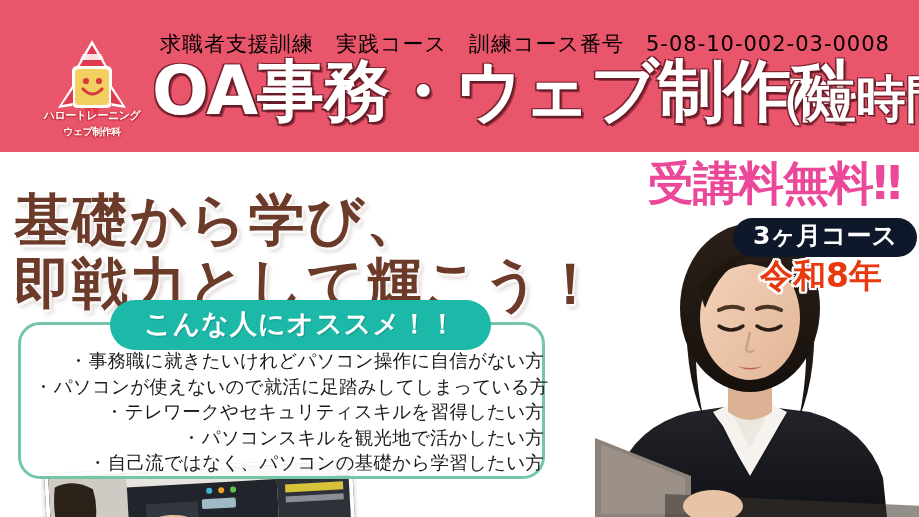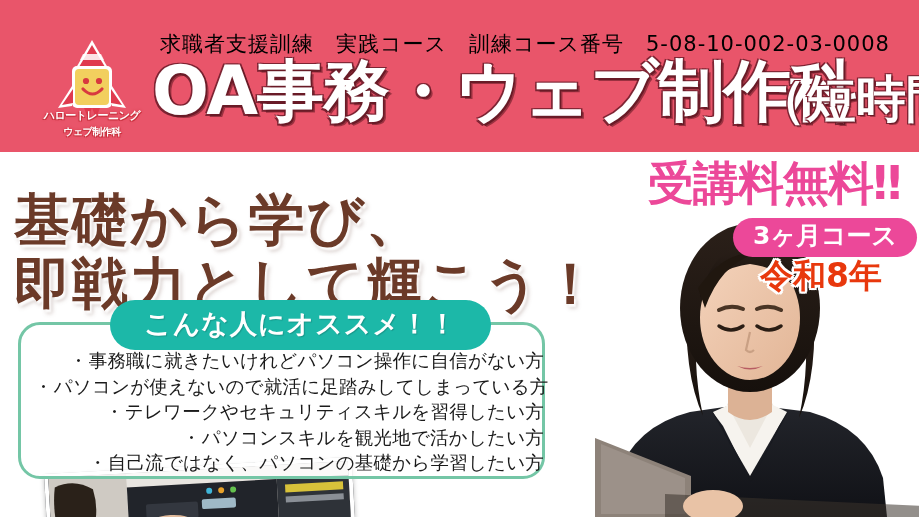--- a/index.html
+++ b/index.html
@@ -103,21 +103,21 @@
     position:absolute;left:648px;top:160px;
     font-family:"DejaVu Sans",sans-serif;
     font-size:46px;font-weight:bold;color:#ec4899;white-space:nowrap;
     letter-spacing:-1px;line-height:1;
     text-shadow:
       -2.5px -2.5px 0 #fff,2.5px -2.5px 0 #fff,-2.5px 2.5px 0 #fff,2.5px 2.5px 0 #fff,
       0 -3px 0 #fff,0 3px 0 #fff,-3px 0 0 #fff,3px 0 0 #fff;
   }
   .course-pill{
     position:absolute;left:733px;top:218px;
-    background:#ec4899;color:#fff;border-radius:20px;
+    background:#0f172a;color:#fff;border-radius:20px;
     padding:4px 20px 6px 20px;font-size:25px;font-weight:bold;
     font-family:"DejaVu Sans",sans-serif;white-space:nowrap;line-height:1.15;
   }
   .start-date{
     position:absolute;left:760px;top:256px;width:150px;text-align:left;
     font-family:"DejaVu Sans",sans-serif;
     font-size:33px;font-weight:bold;color:#e8380d;line-height:40px;
     text-shadow:
       -2px -2px 0 #fff,2px -2px 0 #fff,-2px 2px 0 #fff,2px 2px 0 #fff,
       0 -2.4px 0 #fff,0 2.4px 0 #fff,-2.4px 0 0 #fff,2.4px 0 0 #fff;

